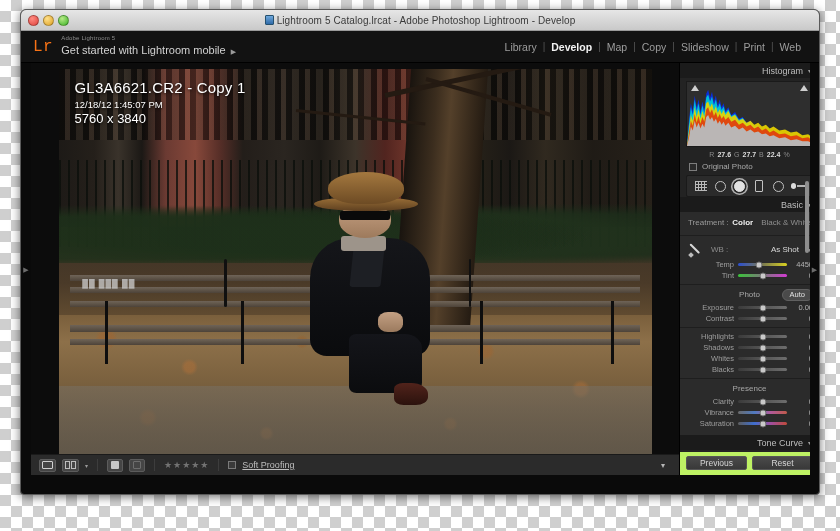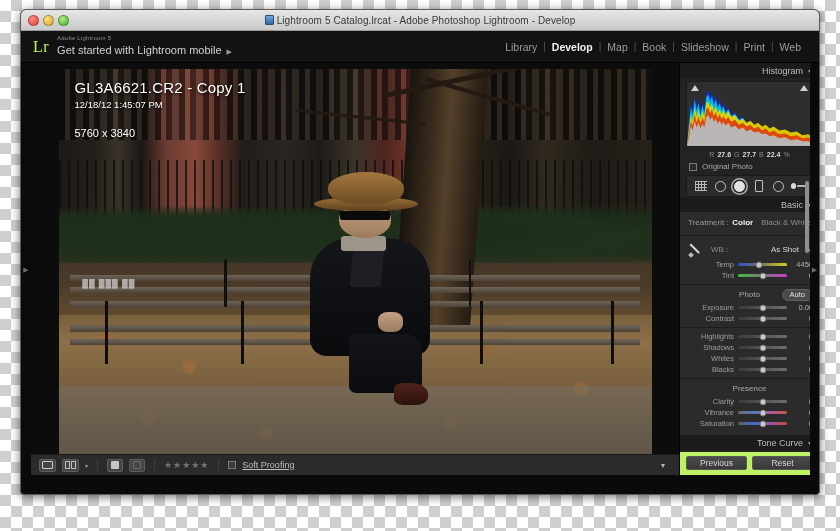--- a/index.html
+++ b/index.html
@@ -57,22 +57,22 @@
 
   
   #modulebar {
     height: 32px; background: #121212;
     display: flex; align-items: center; justify-content: space-between;
     padding: 0 12px 0 10px;
     border-bottom: 1px solid #000;
   }
   #identity { display: flex; align-items: center; gap: 8px; }
   #lr-logo {
-    font-size: 16px; color: #bef264; letter-spacing: .5px;
-    font-family: Liberation Serif, serif; font-weight: 300;
+    font-size: 16px; color: #f97316; letter-spacing: .5px;
+    font-family: Liberation Mono, monospace; font-weight: 300;
     padding-left: 2px;
   }
   .id-lines { line-height: 1.05; }
   #id-small { font-size: 6px; color: #8e8e8e; letter-spacing: .2px; display:block; }
   #id-big { font-size: 11px; color: #d2d2d2; display:inline-block; }
   #id-arrow { font-size: 7px; color: #9a9a9a; margin-left: 5px; }
 
   #modules { display: flex; align-items: center; font-size: 10.5px; }
   .mod { color: #9d9d9d; padding: 0 6px; }
   .mod.active { color: #f2f2f2; font-weight: bold; }
@@ -242,21 +242,21 @@
   }
 
   
   #photo-info {
     position: absolute; left: 16px; top: 10px;
     color: #fff; text-shadow: 0 1px 3px rgba(0,0,0,.95);
     pointer-events: none;
   }
   #info-filename { font-size: 15px; letter-spacing: .2px; }
   #info-date { font-size: 9.5px; margin-top: 3px; }
-  #info-dims { font-size: 11px; margin-top: 17px; }
+  #info-dims { font-size: 13px; margin-top: 1px; }
 
   
   #toolbar {
     height: 21px; width: 100%;
     background: #2b2b2b;
     border-top: 1px solid #1a1a1a;
     display: flex; align-items: center;
     padding: 0 8px;
     gap: 6px;
     position: absolute; bottom: 0; left: 0;
@@ -436,21 +436,21 @@
         <span id="id-big">Get started with Lightroom mobile</span><span id="id-arrow">▶</span>
       </div>
     </div>
     <div id="modules">
       <span class="mod">Library</span>
       <span class="mod-sep">|</span>
       <span class="mod active">Develop</span>
       <span class="mod-sep">|</span>
       <span class="mod">Map</span>
       <span class="mod-sep">|</span>
-      <span class="mod">Book</span>
+      <span class="mod">Copy</span>
       <span class="mod-sep">|</span>
       <span class="mod">Slideshow</span>
       <span class="mod-sep">|</span>
       <span class="mod">Print</span>
       <span class="mod-sep">|</span>
       <span class="mod">Web</span>
     </div>
   </div>
 
   <div id="body">

